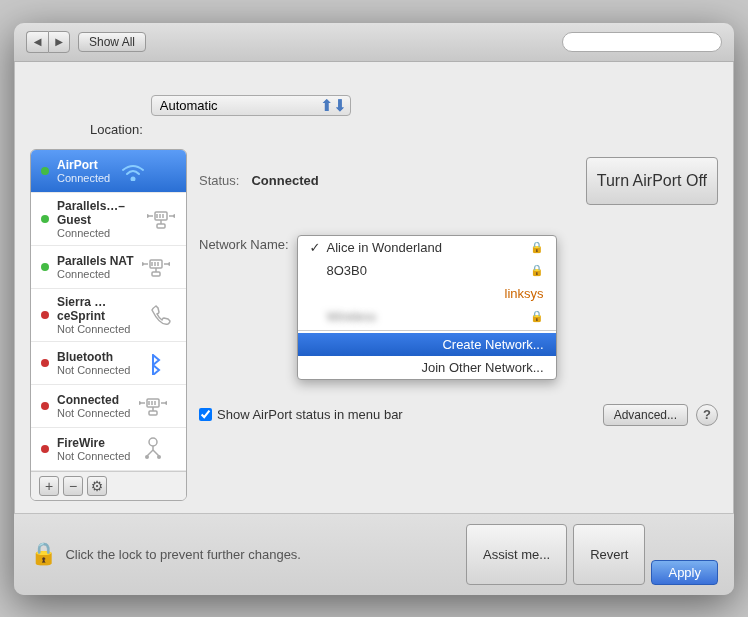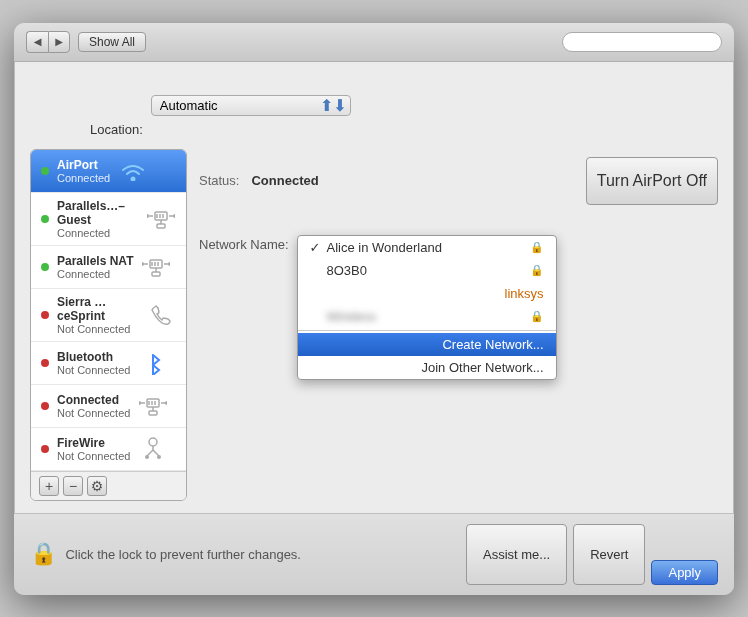--- a/index.html
+++ b/index.html
@@ -580,20 +580,30 @@
               </div>
 
               <div class="dropdown-item">
                 <span style="margin-right:6px; visibility:hidden;">✓</span>
                 <span>Join Other Network...</span>
               </div>
             </div>
           </div>
         </div>
 
+        <div class="detail-footer" style="margin-top: 16px;">
+          <div class="checkbox-row">
+            <input type="checkbox" checked="" style="">
+            <span class="checkbox-label">Show AirPort status in menu bar</span>
+          </div>
+          <div style="margin-left: auto; display: flex; gap: 8px;">
+            <button class="advanced-btn">Advanced...</button>
+            <button class="help-btn">?</button>
+          </div>
+        </div>
       </div>
     </div>
   </div>
 
   <div class="bottom-bar">
     <div class="lock-area">
       <span class="lock-icon">🔒</span>
       <span class="lock-text">Click the lock to prevent further changes.</span>
     </div>
     <div class="bottom-btns">

